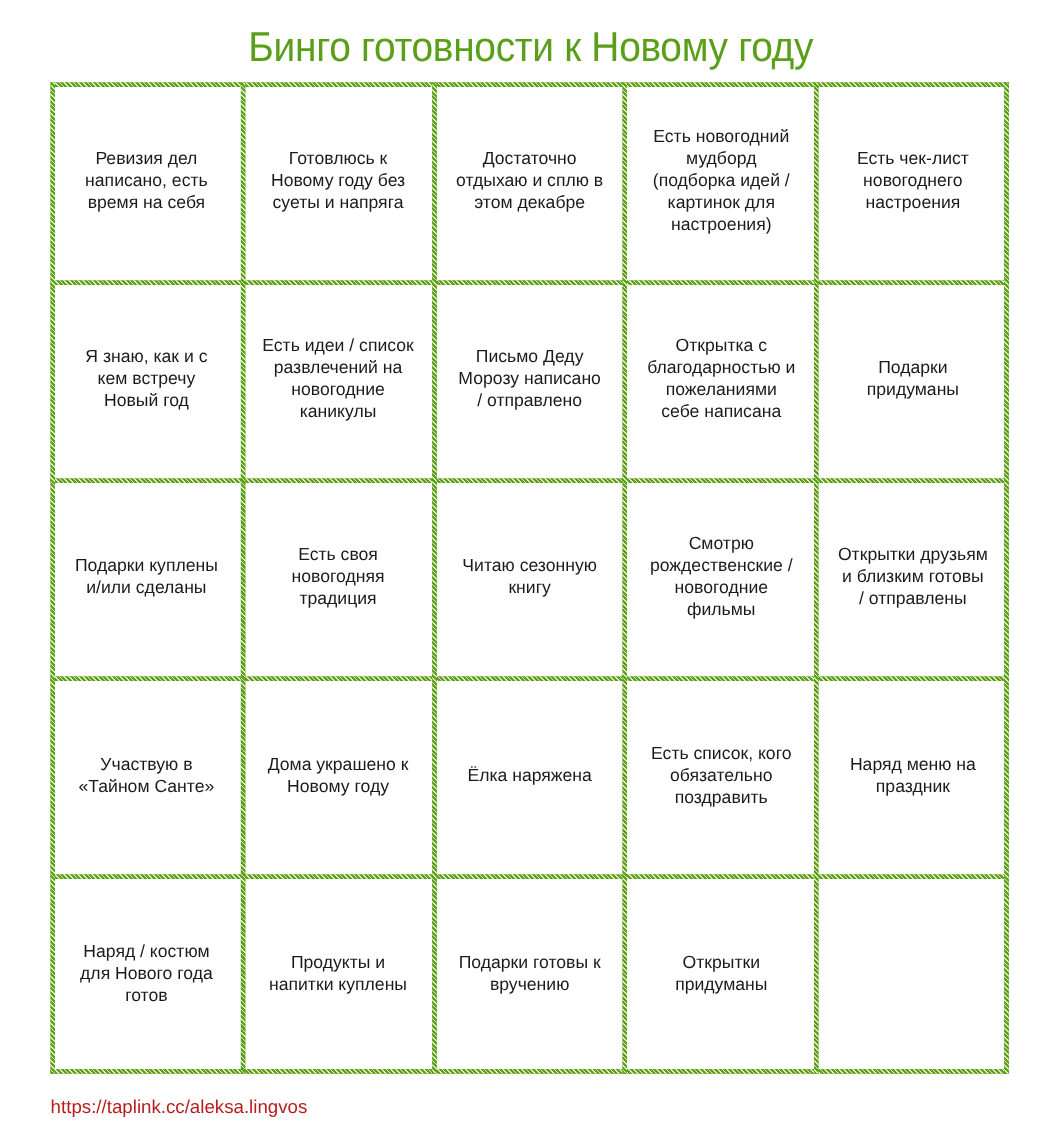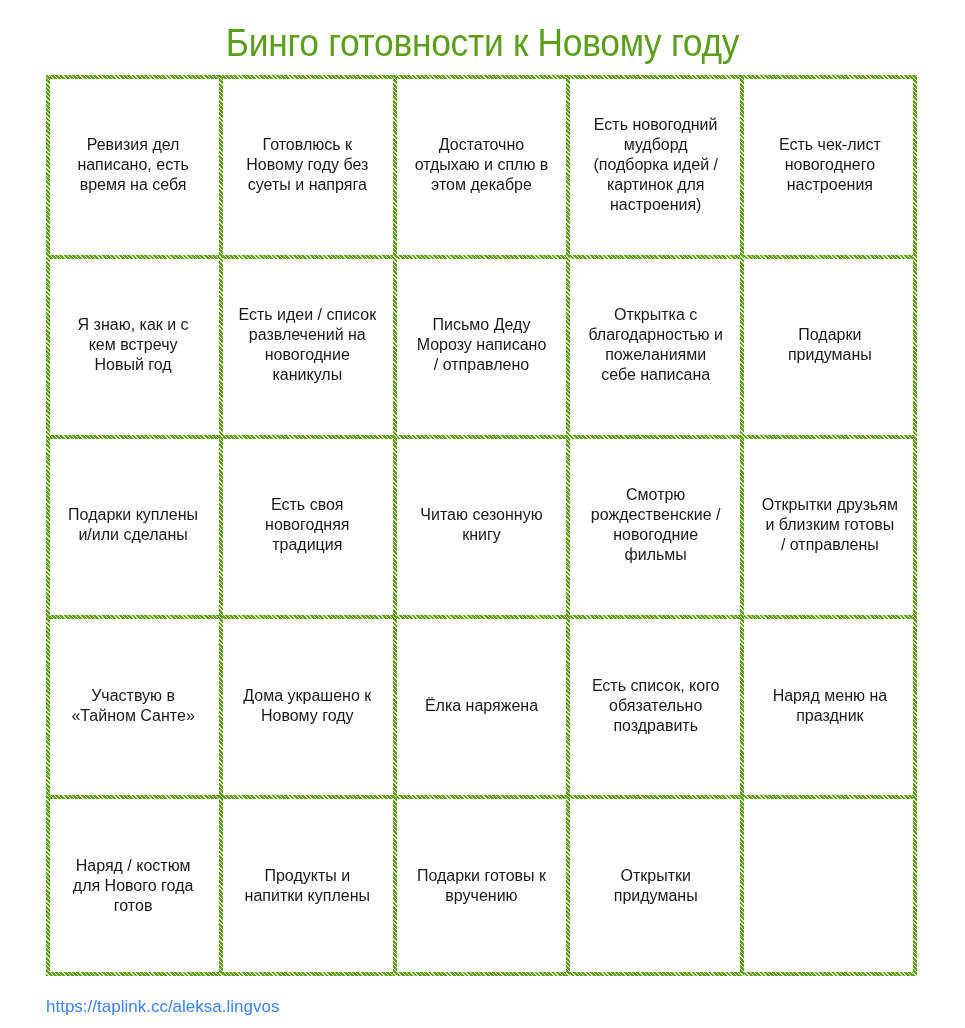--- a/index.html
+++ b/index.html
@@ -62,21 +62,21 @@
       line-height: 20px;
       color: #1a1a1a;
       font-family: "Liberation Sans", sans-serif;
       white-space: pre-line;
     }
     .footer-left {
       position: absolute;
       left: 46px;
       top: 997px;
       font-size: 17px;
-      color: #3b82f6;
+      color: #b91c1c;
     }
     .footer-right {
       position: absolute;
       right: 52px;
       top: 997px;
       font-size: 17px;
       color: #5a9e1a;
       margin-top: 46px;
     }
   </style>

